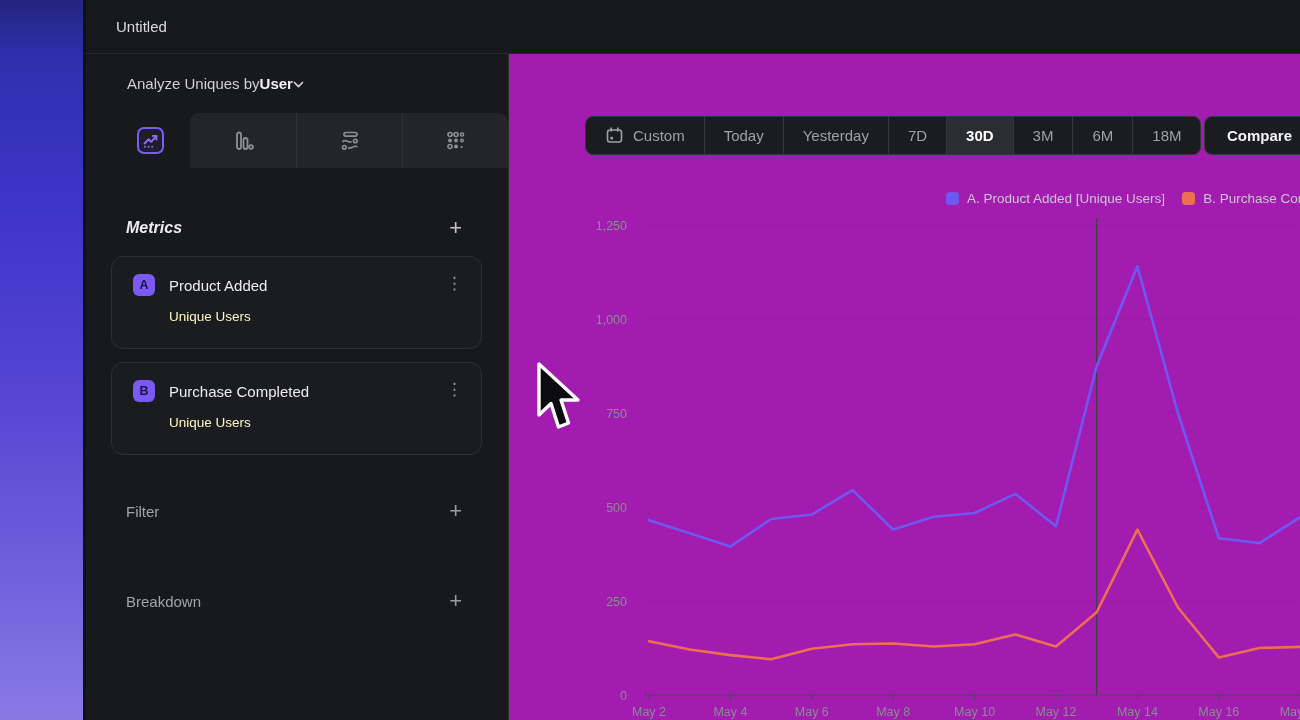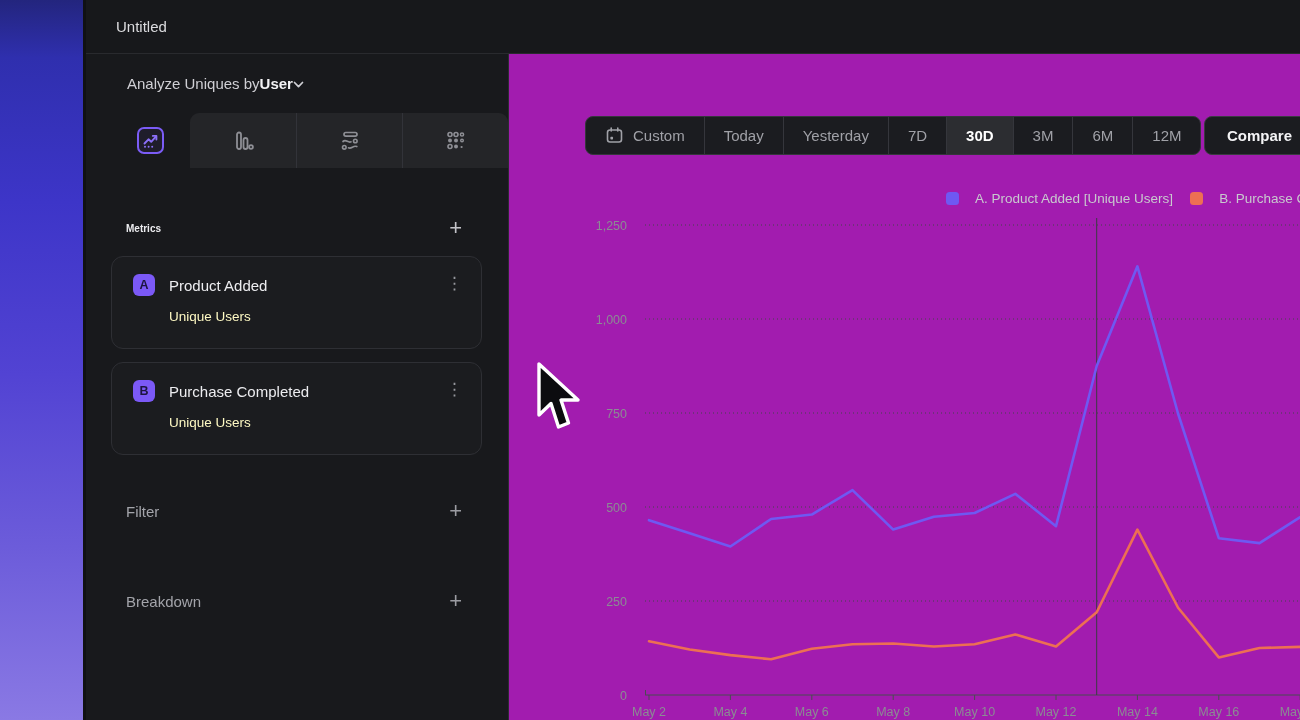--- a/index.html
+++ b/index.html
@@ -27,21 +27,21 @@
   .tab-sel { width:79px; height:55px; display:flex; align-items:center; justify-content:center; }
   .icon-box { width:27px; height:27px; border:2px solid #7b5cf6; border-radius:7px;
               background:rgba(123,92,246,.07); display:flex; align-items:center; justify-content:center; }
   .tab-group { display:flex; width:318px; height:55px; background:#242528; border-radius:9px 9px 0 0; }
   .tab-cell { width:106px; display:flex; align-items:center; justify-content:center; }
   .tab-cell + .tab-cell { border-left:1px solid #323339; }
 
   .section-row { display:flex; justify-content:space-between; align-items:center;
                  height:30px; padding:0 46px 0 40px; }
   .section-row.metrics { margin-top:45px; }
-  .section-row .h1 { color:#ececef; font-size:10px; font-weight:bold; }
+  .section-row .h1 { color:#ececef; font-size:16px; font-weight:bold;font-style:italic; }
   .section-row .h2 { color:#a3a4aa; font-size:15px; font-weight:500; }
   .plus { color:#c3c3c8; font-size:22px; font-weight:300; line-height:20px; cursor:default; }
   .h2-row .plus { color:#9b9ca2; }
   .filter-row { margin-top:41px;gap:39px; }
   .breakdown-row { margin-top:60px;gap:45px; }
 
   .metric-card { width:371px; margin:13px 0 0 25px; height:93px; background:#1b1c1f;
                  border:1px solid #2e2f34; border-radius:12px; padding:17px 16px 0 21px; position:relative; }
   .card-line1 { display:flex; align-items:center; gap:14px; }
   .badge { width:22px; height:22px; border-radius:6px; background:#7b59f6; color:#1d1540;
@@ -59,21 +59,21 @@
                 font-size:15px; white-space:nowrap; }
   .range-cell + .range-cell { border-left:1px solid #35363c; }
   .range-cell.selected { background:#2c2d31; color:#ffffff; font-weight:bold; }
 
   .compare-btn { position:absolute; left:695px; top:62px; height:39px; width:132px;
                  border:1px solid #3a3b41; border-radius:8px; background:#1b1c20;
                  color:#f4f4f6; font-size:15px; font-weight:bold; display:flex;
                  align-items:center; padding-left:22px; }
 
   .legend { position:absolute; left:437px; top:137px; display:flex; gap:17px; white-space:nowrap; }
-  .legend-item { display:flex; align-items:center; gap:16px; }
+  .legend-item { display:flex; align-items:center; gap:8px; }
   .legend-swatch { width:13px; height:13px; border-radius:3.5px; flex:none; }
   .legend-label { color:#c8c9ce; font-size:13.5px; }
 
   #chart-svg { position:absolute; left:72px; top:136px; }
   #chart-svg text { font-family:"Liberation Sans", sans-serif; font-size:12.5px; fill:#8b8c93; }
 
   .cursor { position:absolute; left:535px; top:361px; z-index:50; }
   svg.gicon { display:block; }
 </style>
 </head>
@@ -203,21 +203,21 @@
         <div class="range-cell selected">
             <span>30D</span>
           </div>
         <div class="range-cell">
             <span>3M</span>
           </div>
         <div class="range-cell">
             <span>6M</span>
           </div>
         <div class="range-cell">
-            <span>12M</span>
+            <span>18M</span>
           </div>
       </div>
 
       <div class="compare-btn">
         <span>Compare</span>
       </div>
 
       <div class="legend">
         <div class="legend-item">
           <span class="legend-swatch" style="background: rgb(111, 88, 242);"></span>

